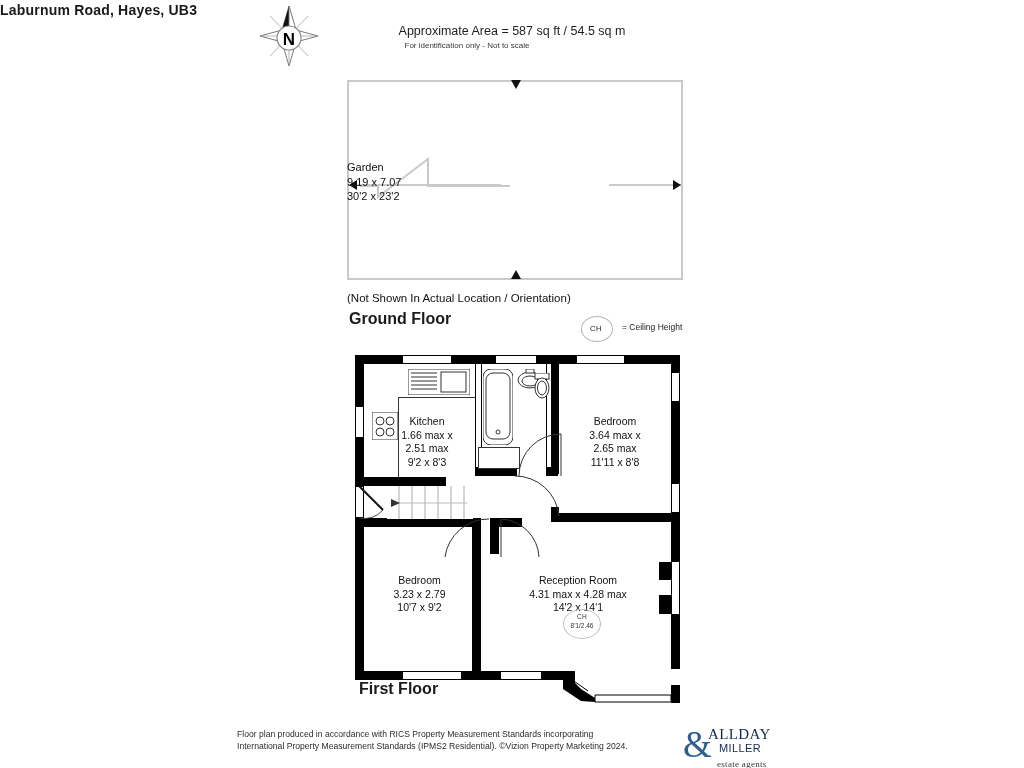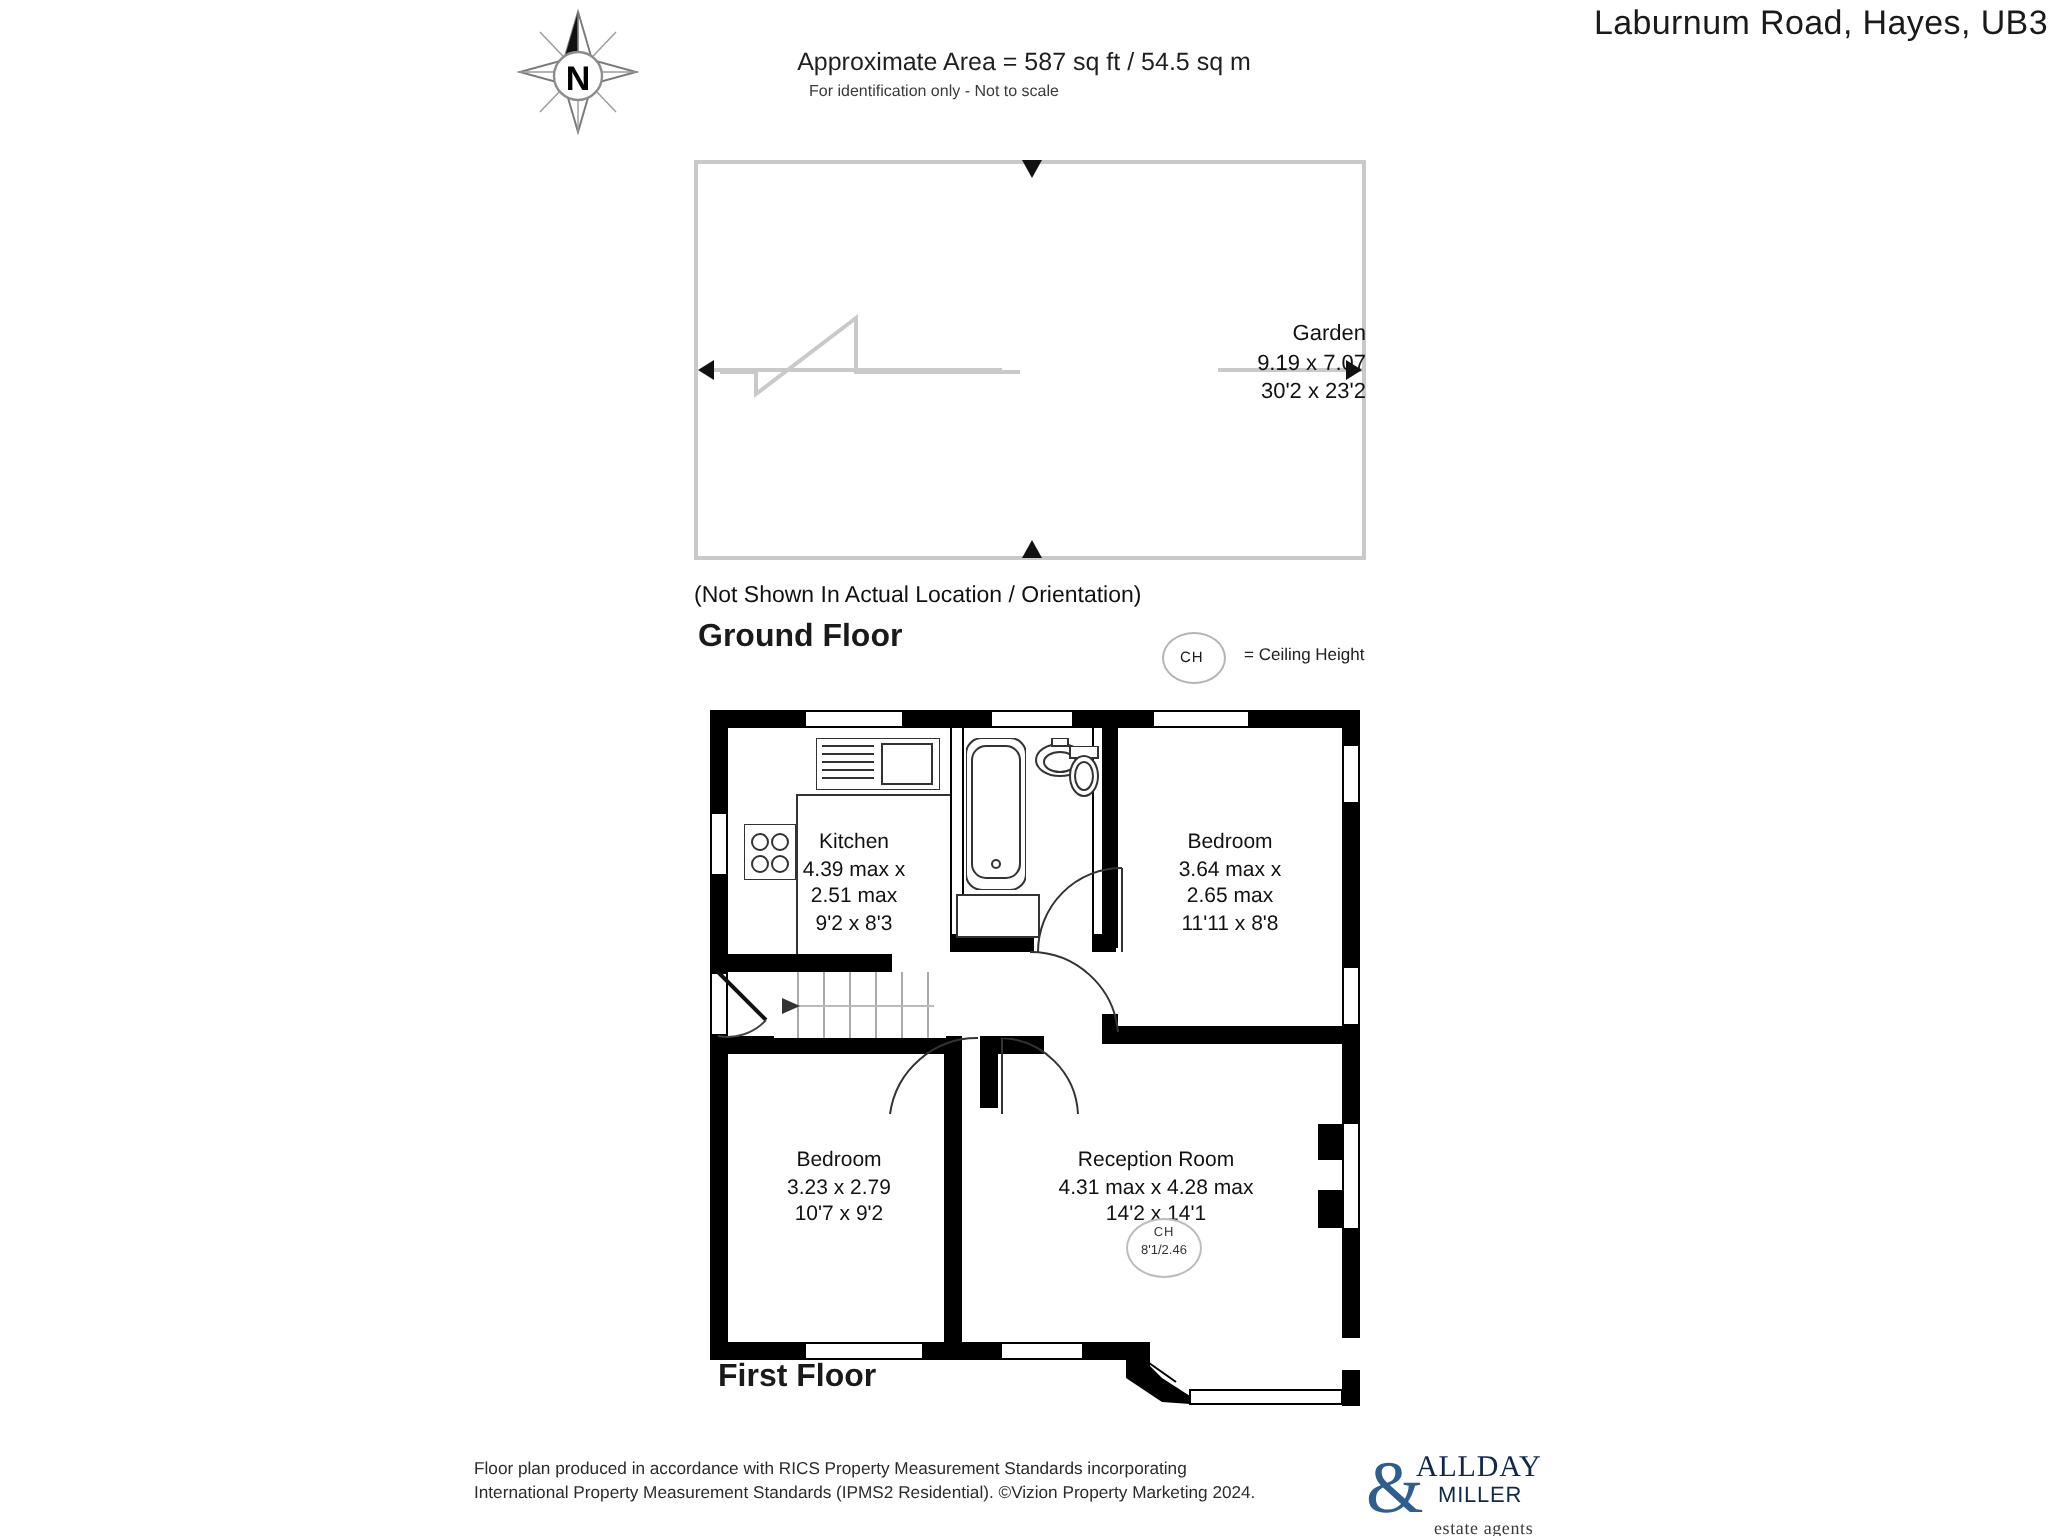--- a/index.html
+++ b/index.html
@@ -5,43 +5,43 @@
   html,body{margin:0;padding:0;}
   body{
     width:1024px;height:768px;background:#ffffff;
     font-family:"Liberation Sans", sans-serif;
     color:#1a1a1a;position:relative;overflow:hidden;
   }
   .abs{position:absolute;}
 
   
   #title{
-    left:0;top:2px;width:1024px;text-align:right;
-    font-size:17px;font-weight:normal;letter-spacing:.2px;
+    left:0;top:2px;width:1024px;text-align:left;
+    font-size:14px;font-weight:bold;letter-spacing:.2px;
   }
   #subtitle{
     left:0;top:24px;width:1024px;text-align:center;
     font-size:12.5px;color:#1f1f1f;
   }
   #disclaimer{
     left:0;top:41px;width:808px;text-align:center;
     font-size:8px;color:#3a3a3a;
   }
   #disclaimer .ind{position:relative;left:63px;}
 
   
   #compass{left:258px;top:4px;width:62px;height:64px;}
 
   
   #garden-box{
     left:347px;top:80px;width:336px;height:200px;
     border:2px solid #c9c9c9;background:#fff;box-sizing:border-box;
   }
   #garden-label{
-    left:347px;top:160px;width:336px;text-align:right;
+    left:347px;top:160px;width:336px;text-align:left;
     font-size:11px;line-height:14.5px;color:#111;
   }
   .gl-line{display:block;}
   
   .dimline{background:#c9c9c9;}
   #g-h-left{left:351px;top:184px;width:150px;height:2px;}
   #g-h-right{left:609px;top:184px;width:72px;height:2px;}
   .arrow{width:0;height:0;}
   #ar-left{left:349px;top:180px;border-top:5px solid transparent;border-bottom:5px solid transparent;border-right:8px solid #111;}
   #ar-right{left:673px;top:180px;border-top:5px solid transparent;border-bottom:5px solid transparent;border-left:8px solid #111;}
@@ -281,21 +281,21 @@
       <line x1="51" y1="0" x2="51" y2="33" stroke="#aaa" stroke-width="1"></line>
       <line x1="64" y1="0" x2="64" y2="33" stroke="#aaa" stroke-width="1"></line>
       <line x1="77" y1="0" x2="77" y2="33" stroke="#aaa" stroke-width="1"></line>
       <line x1="4" y1="17" x2="80" y2="17" stroke="#bbb" stroke-width="1"></line>
       <polygon points="4,13 13,17 4,21" fill="#333"></polygon>
     </svg>
   </div>
 
   <div class="room-label" style="left:22px;top:60px;width:100px;">
     <div>Kitchen</div>
-    <div>4.39 max x</div>
+    <div>1.66 max x</div>
     <div>2.51 max</div>
     <div>9'2 x 8'3</div>
   </div>
 
   <div class="room-label" style="left:205px;top:60px;width:110px;">
     <div>Bedroom</div>
     <div>3.64 max x</div>
     <div>2.65 max</div>
     <div>11'11 x 8'8</div>
   </div>

